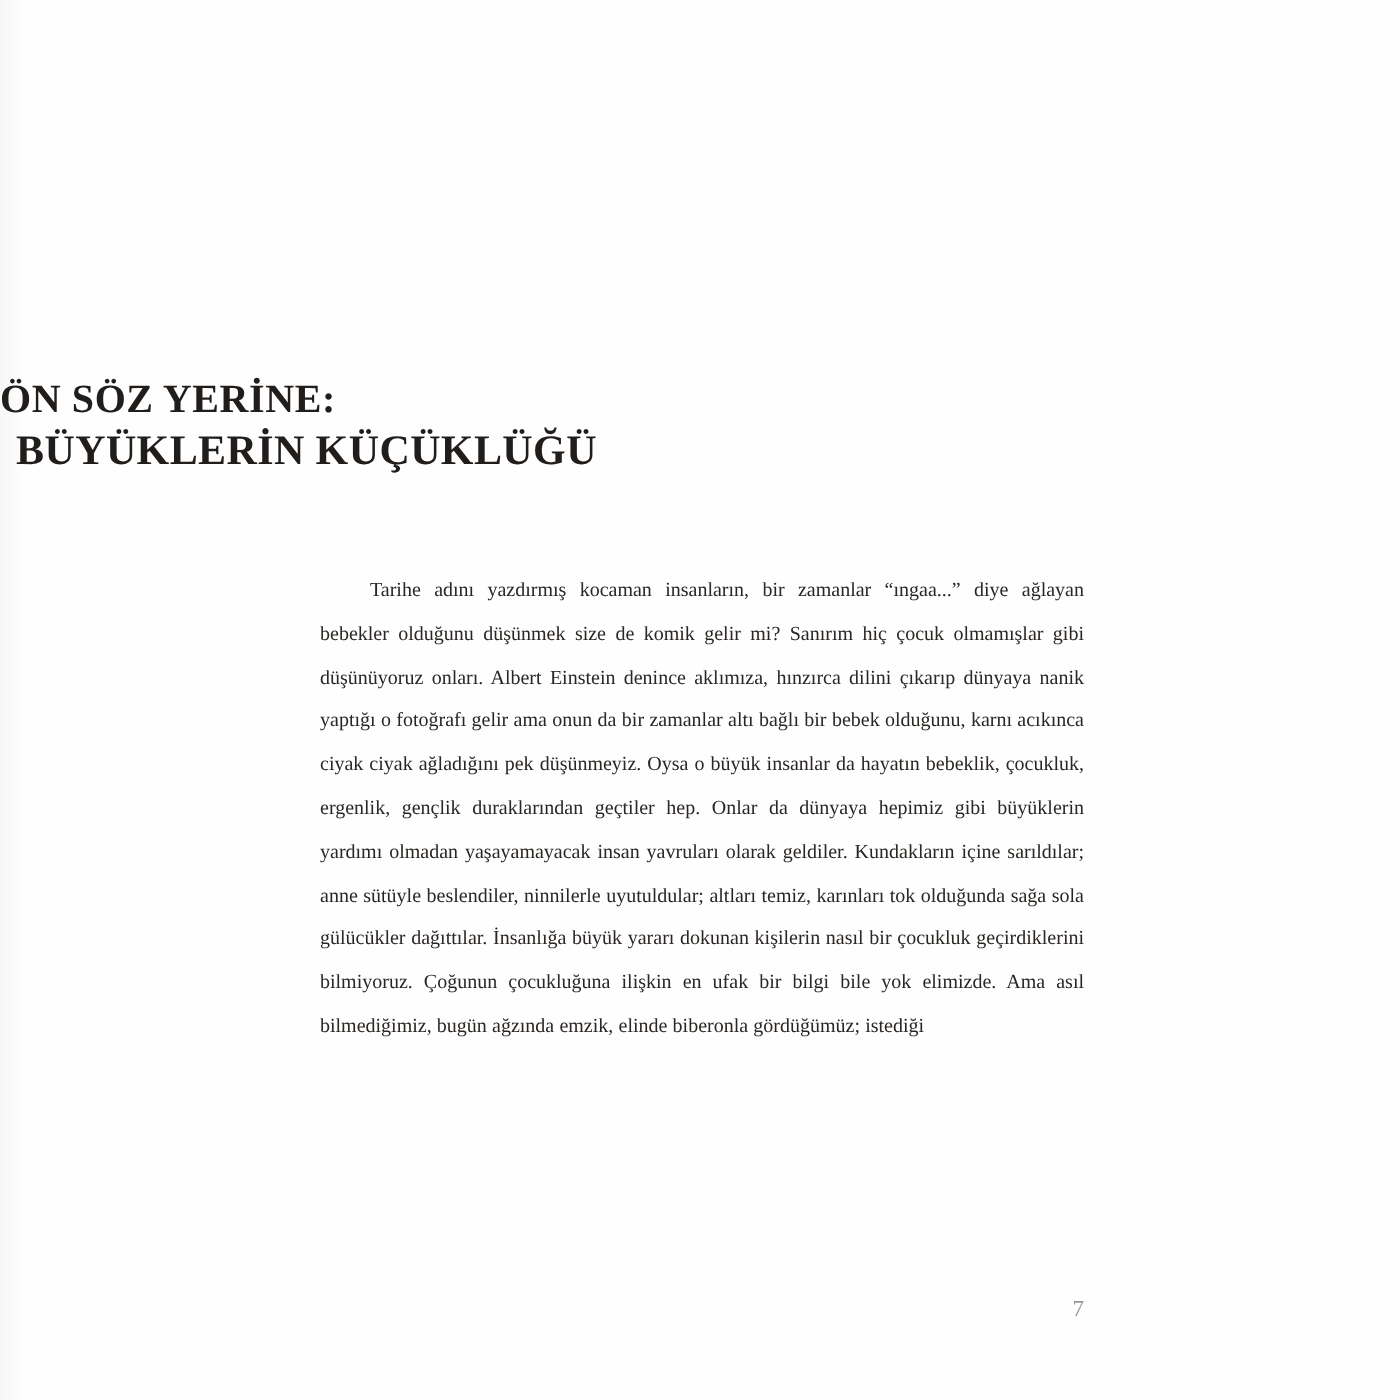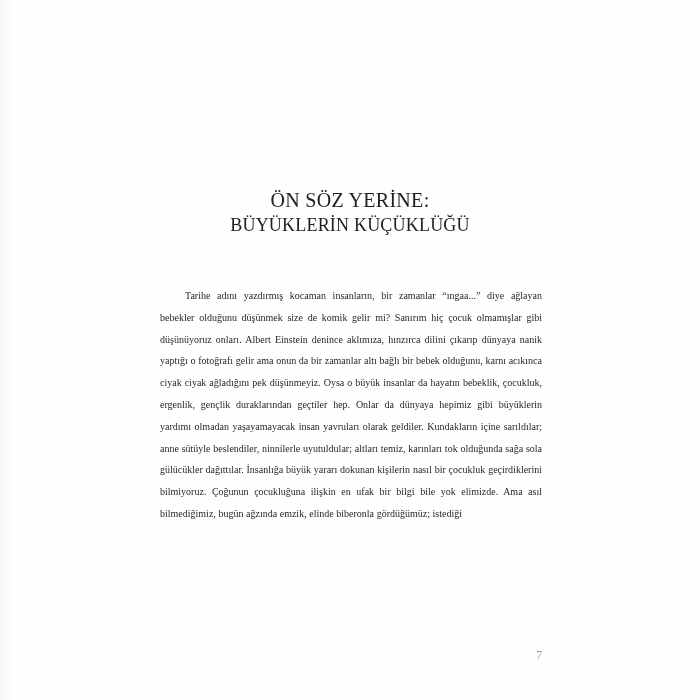--- a/index.html
+++ b/index.html
@@ -35,39 +35,39 @@
     width: 14px; height: 700px;
     background: linear-gradient(to right, #f7f7f8, rgba(255,255,255,0));
     pointer-events: none;
   }
 
   .chapter-title {
     position: absolute;
     left: 0;
     top: 188px;
     width: 700px;
-    text-align: center;
-    font-weight: normal;
+    font-weight: bold;
     font-size: 20.5px;
     line-height: 25px;
     letter-spacing: 0.15px;
     color: #211d1b;
     font-family: "Liberation Serif", "DejaVu Serif", serif;
   }
   .chapter-title .title-line {
     display: block;
     white-space: nowrap;
   }
   .chapter-title .title-line-1 {
     font-size: 20px;
     letter-spacing: 0.3px;
   }
   .chapter-title .title-line-2 {
-    font-size: 18px;
+    font-size: 21px;
     letter-spacing: 0.2px;
+    margin-left: 8px;
   }
 
   .body-block {
     position: absolute;
     left: 160px;
     top: 285px;
     width: 382px;
   }
 
   .body-paragraph {

